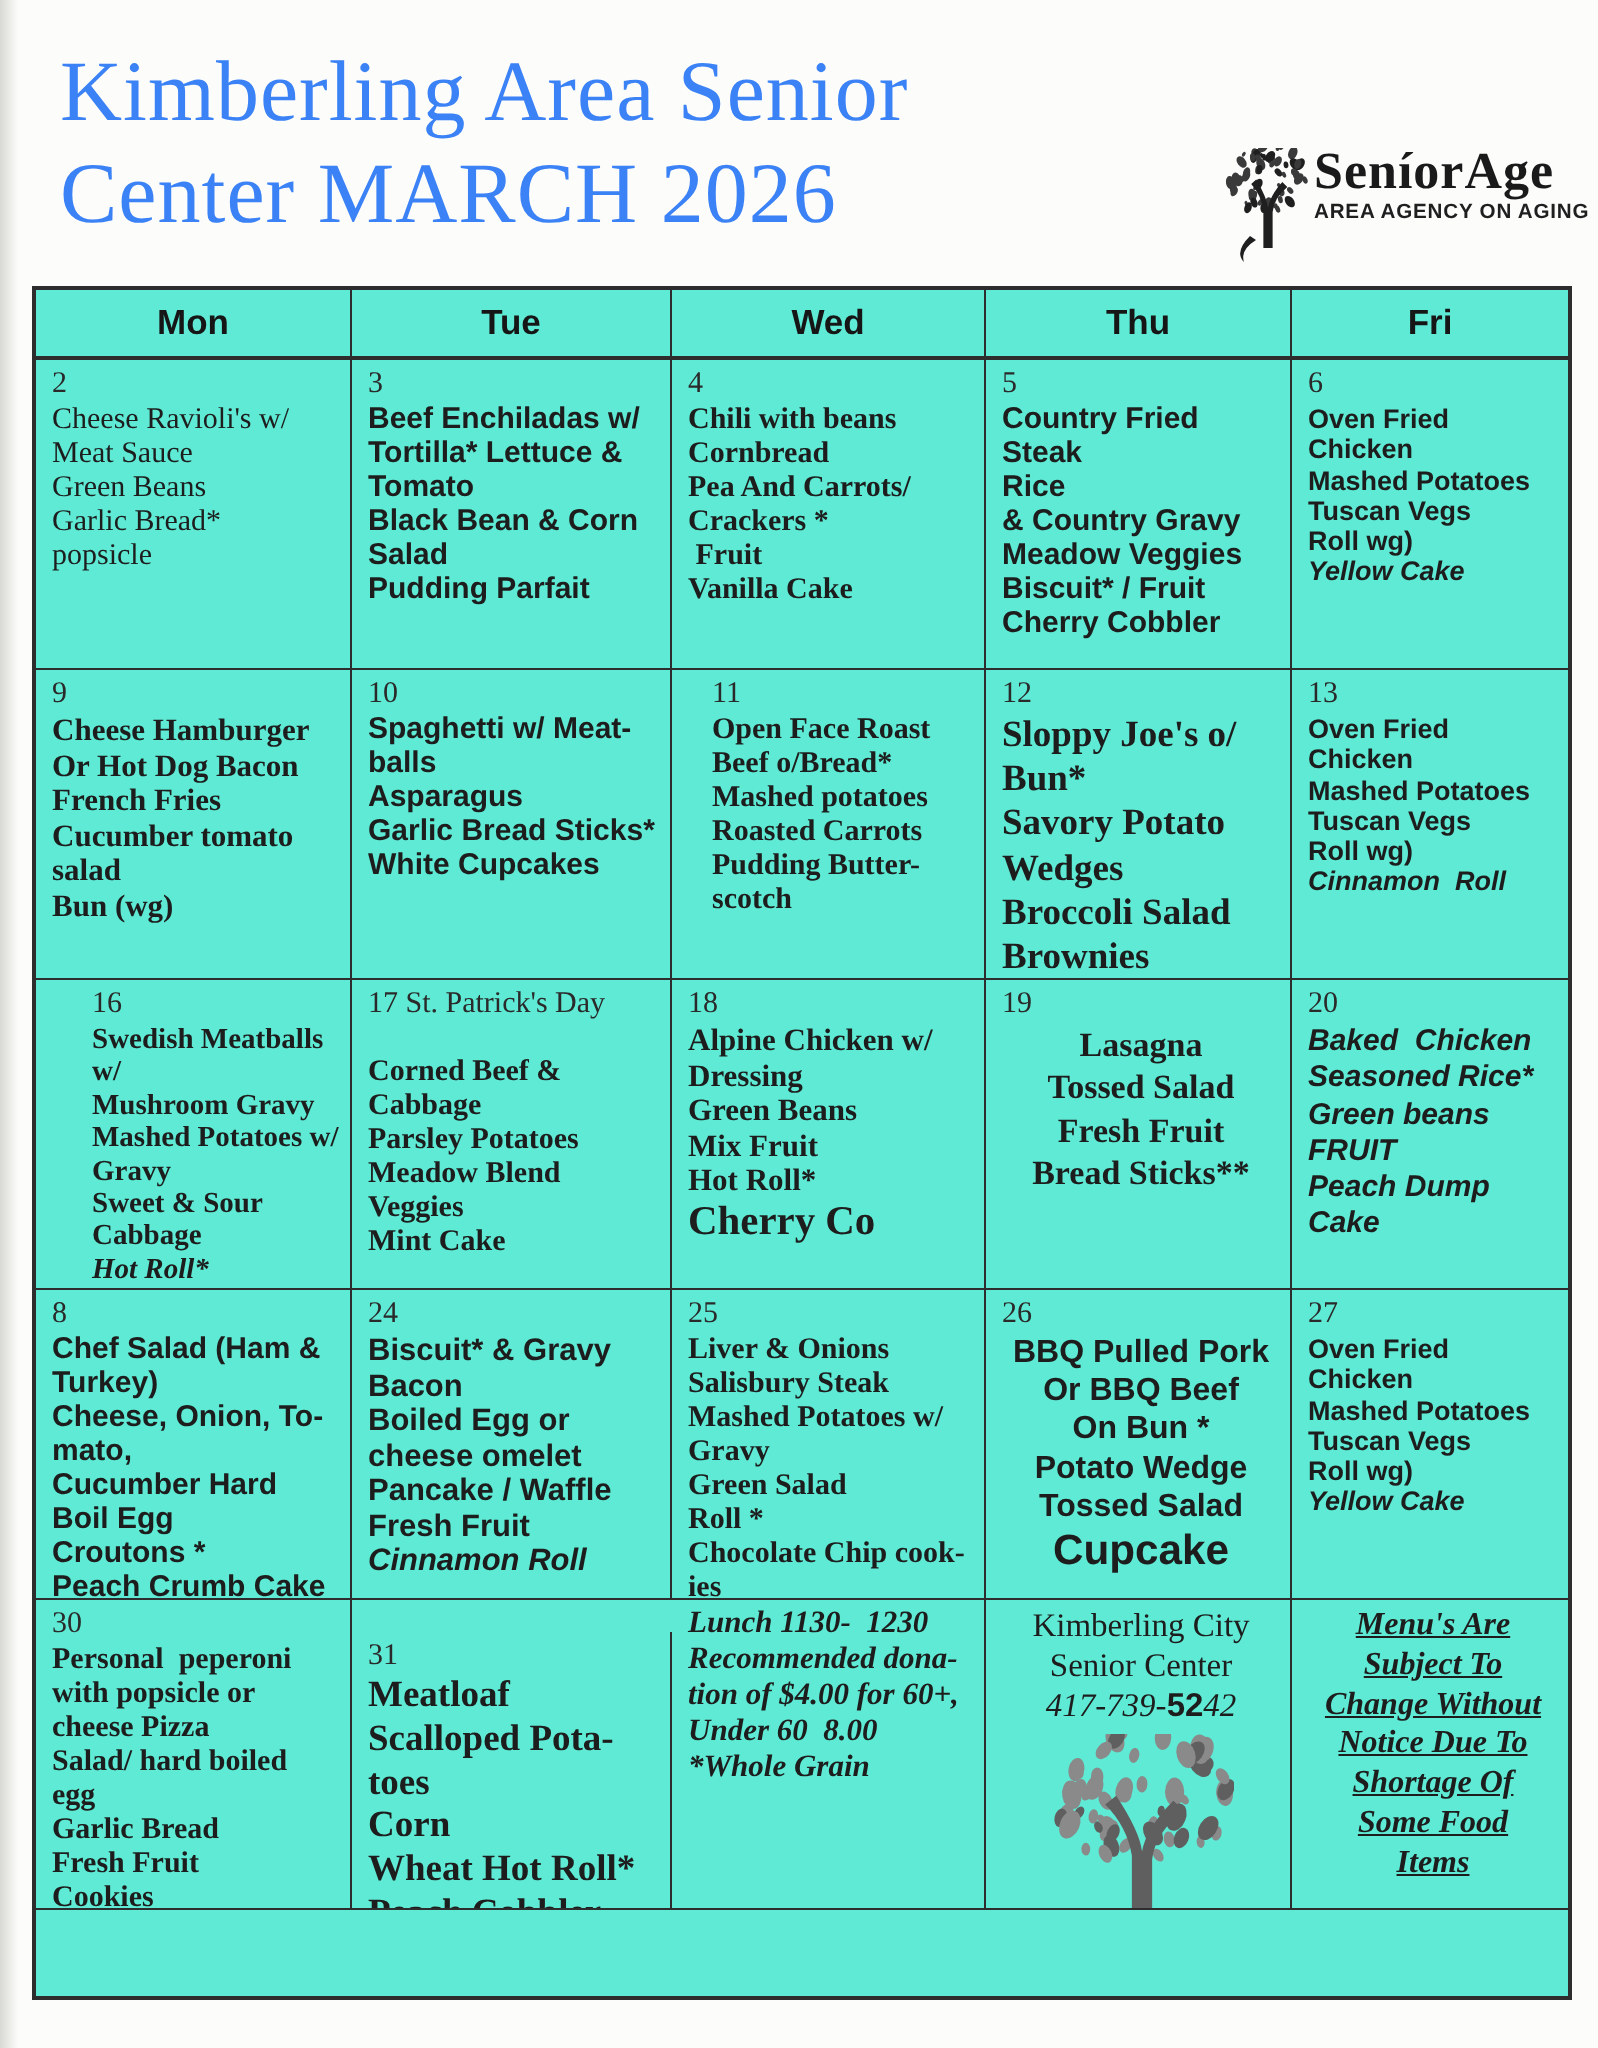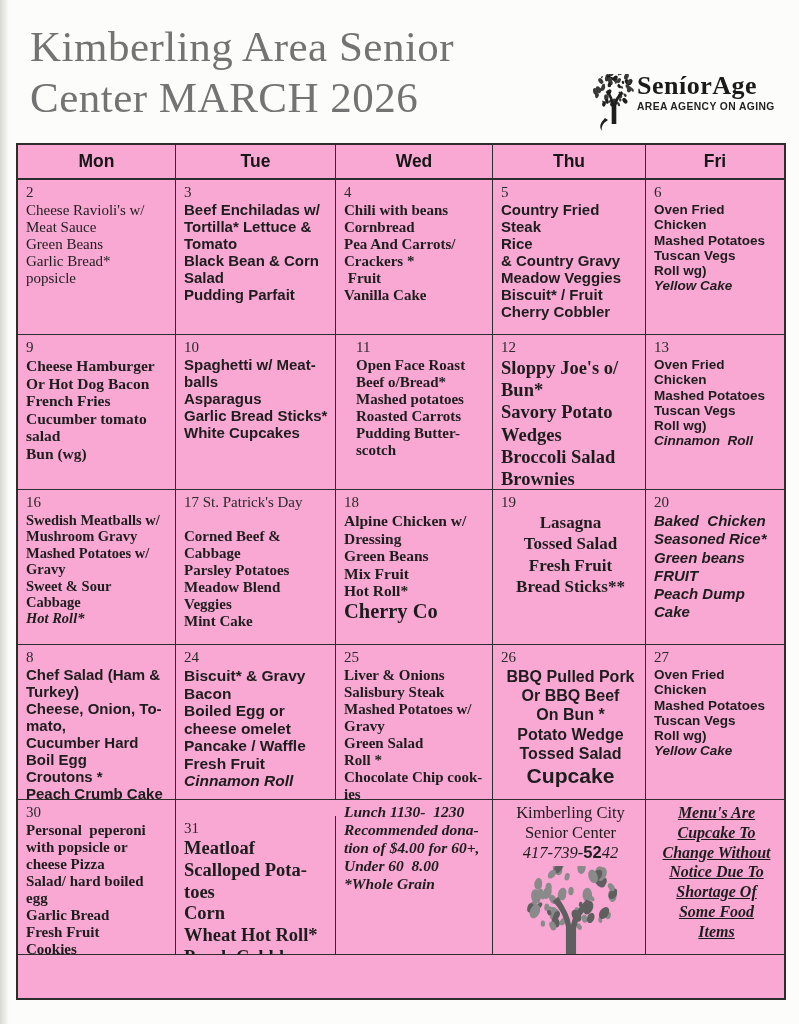--- a/index.html
+++ b/index.html
@@ -2,31 +2,31 @@
 <html><head>
 <meta charset="utf-8">
 <style>
   html,body{margin:0;padding:0;background:#e9e9e6;}
   .page{position:relative;width:799px;height:1024px;background:#fcfcfa;overflow:hidden;
         font-family:"Liberation Serif",serif;color:#1d1d1d;}
   .scan-edge{position:absolute;left:0;top:0;width:9px;height:100%;
         background:linear-gradient(90deg,#d8d8d4,rgba(255,255,255,0));}
   
   .title{position:absolute;left:30px;top:22px;font-size:43px;line-height:1.18;
-        letter-spacing:.5px;color:#737373;}
-  .brand{position:absolute;top:72px;right:24px;width:182px;display:flex;align-items:flex-start;}
+        letter-spacing:.5px;color:#3b82f6;}
+  .brand{position:absolute;top:72px;right:4px;width:182px;display:flex;align-items:flex-start;}
   .brand-tree{flex:0 0 auto;margin-top:2px;}
   .brand-col{display:flex;flex-direction:column;margin-left:2px;}
   .brand-name{font-family:"Liberation Serif",serif;font-weight:700;font-size:26px;
         letter-spacing:.5px;color:#1a1a1a;line-height:1.05;}
   .brand-tag{font-family:"Liberation Sans",sans-serif;font-weight:700;font-size:10.3px;
         letter-spacing:.4px;color:#1f1f1f;margin-top:2px;white-space:nowrap;}
   
   .calendar{position:absolute;left:16px;top:143px;width:770px;border:2px solid #2d2d2d;
-        box-sizing:border-box;background:#f9a8d4;}
+        box-sizing:border-box;background:#5eead4;}
   .cal-head{display:grid;grid-template-columns:158px 160px 157px 153px auto;
         height:35px;border-bottom:2px solid #2d2d2d;box-sizing:border-box;}
   .head-cell{border-right:1.5px solid #2d2d2d;display:flex;align-items:center;justify-content:center;
         font-family:"Liberation Sans",sans-serif;font-weight:700;font-size:17.5px;color:#161616;}
   .head-cell:last-child{border-right:none;}
   .cal-row{display:grid;grid-template-columns:158px 160px 157px 153px auto;
         height:155px;border-bottom:1.5px solid #2d2d2d;box-sizing:border-box;}
   .cell{border-right:1.5px solid #2d2d2d;box-sizing:border-box;
         padding:3px 5px 0 8px;overflow:hidden;line-height:1.13;}
   .cell:last-child{border-right:none;}
@@ -226,21 +226,21 @@
           <div class="cell c-sans-bold" style="font-size: 13.5px;">
             <div class="day-row"><span>13</span></div>
             <div class="line"><span>Oven Fried Chicken</span></div>
             <div class="line"><span>Mashed Potatoes</span></div>
             <div class="line"><span>Tuscan Vegs</span></div>
             <div class="line"><span>Roll wg)</span></div>
             <div class="line"><span class="s-italic">Cinnamon  Roll</span></div>
           </div>
         </div>
         <div class="cal-row">
-          <div class="cell c-serif-bold" style="font-size: 14.5px;">
+          <div class="cell c-serif-bold" style="font-size: 14.5px; margin-left: 20px;">
             <div class="day-row"><span>16</span></div>
             <div class="line"><span>Swedish Meatballs w/</span></div>
             <div class="line"><span>Mushroom Gravy</span></div>
             <div class="line"><span>Mashed Potatoes w/</span></div>
             <div class="line"><span>Gravy</span></div>
             <div class="line"><span>Sweet &amp; Sour</span></div>
             <div class="line"><span>Cabbage</span></div>
             <div class="line"><span class="s-italic">Hot Roll*</span></div>
           </div>
           <div class="cell c-serif-bold" style="font-size: 15px;">
@@ -423,21 +423,21 @@
                 <ellipse cx="51.5" cy="49.7" rx="4.3" ry="6.5" transform="rotate(-32 51.5 49.7)" fill="#5f5f5f"></ellipse>
                 <ellipse cx="56.5" cy="1.9" rx="4.1" ry="6.1" transform="rotate(3 56.5 1.9)" fill="#8a8a8a"></ellipse>
                 <ellipse cx="68.0" cy="10.3" rx="4.6" ry="6.9" transform="rotate(-18 68.0 10.3)" fill="#8a8a8a"></ellipse>
                 <ellipse cx="21.7" cy="41.2" rx="2.4" ry="3.6" transform="rotate(7 21.7 41.2)" fill="#8a8a8a"></ellipse>
                 <path d="M40.94 98 L40.94 60.76 Q38.41 46.059999999999995 27.599999999999998 35.28 l5.52 -4.41 Q44.988 49 46 58.8 Q48.024 47.04 61.64 33.32 l5.52 4.9 Q52.578 49 51.06 62.72 L51.06 98 Z" fill="#5f5f5f"></path>
               </svg>
             </div>
           </div>
           <div class="cell c-serif-bold-italic t-center" style="font-size: 16px; line-height: 1.24; text-decoration: underline;">
             <div class="line"><span>Menu's Are</span></div>
-            <div class="line"><span>Cupcake To</span></div>
+            <div class="line"><span>Subject To</span></div>
             <div class="line"><span>Change Without</span></div>
             <div class="line"><span>Notice Due To</span></div>
             <div class="line"><span>Shortage Of</span></div>
             <div class="line"><span>Some Food</span></div>
             <div class="line"><span>Items</span></div>
           </div>
         </div>
       </div>
     <div class="empty-row"></div>
   </div>

